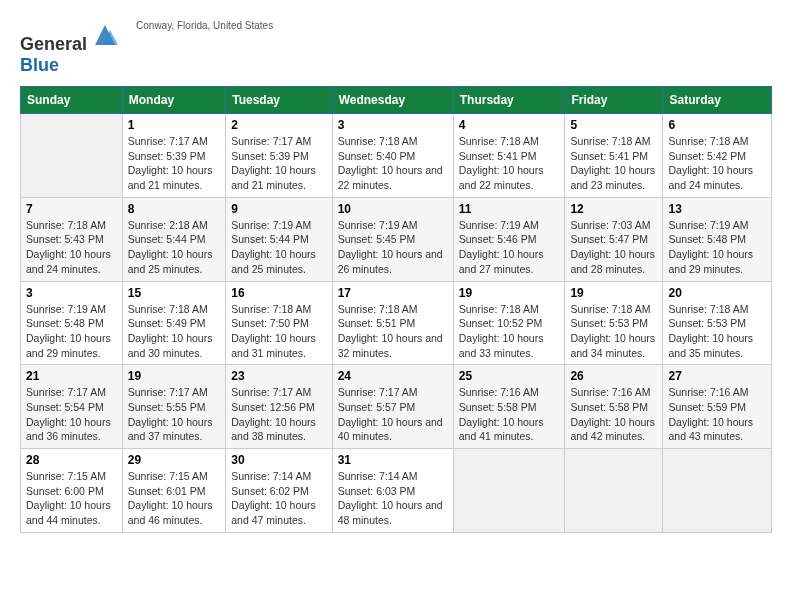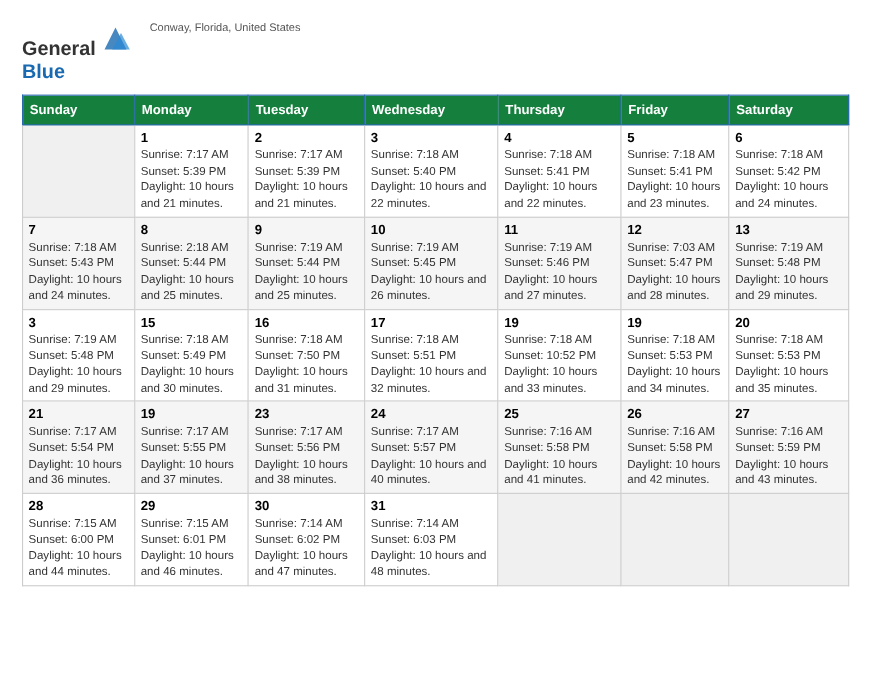--- a/index.html
+++ b/index.html
@@ -280,21 +280,21 @@
         <td>
           <span class="day-num">19</span>
           <div class="day-info">Sunrise: 7:17 AM
 Sunset: 5:55 PM
 Daylight: 10 hours
 and 37 minutes.</div>
         </td>
         <td>
           <span class="day-num">23</span>
           <div class="day-info">Sunrise: 7:17 AM
-Sunset: 5:56 PM
+Sunset: 12:56 PM
 Daylight: 10 hours
 and 38 minutes.</div>
         </td>
         <td>
           <span class="day-num">24</span>
           <div class="day-info">Sunrise: 7:17 AM
 Sunset: 5:57 PM
 Daylight: 10 hours
 and 40 minutes.</div>
         </td>

